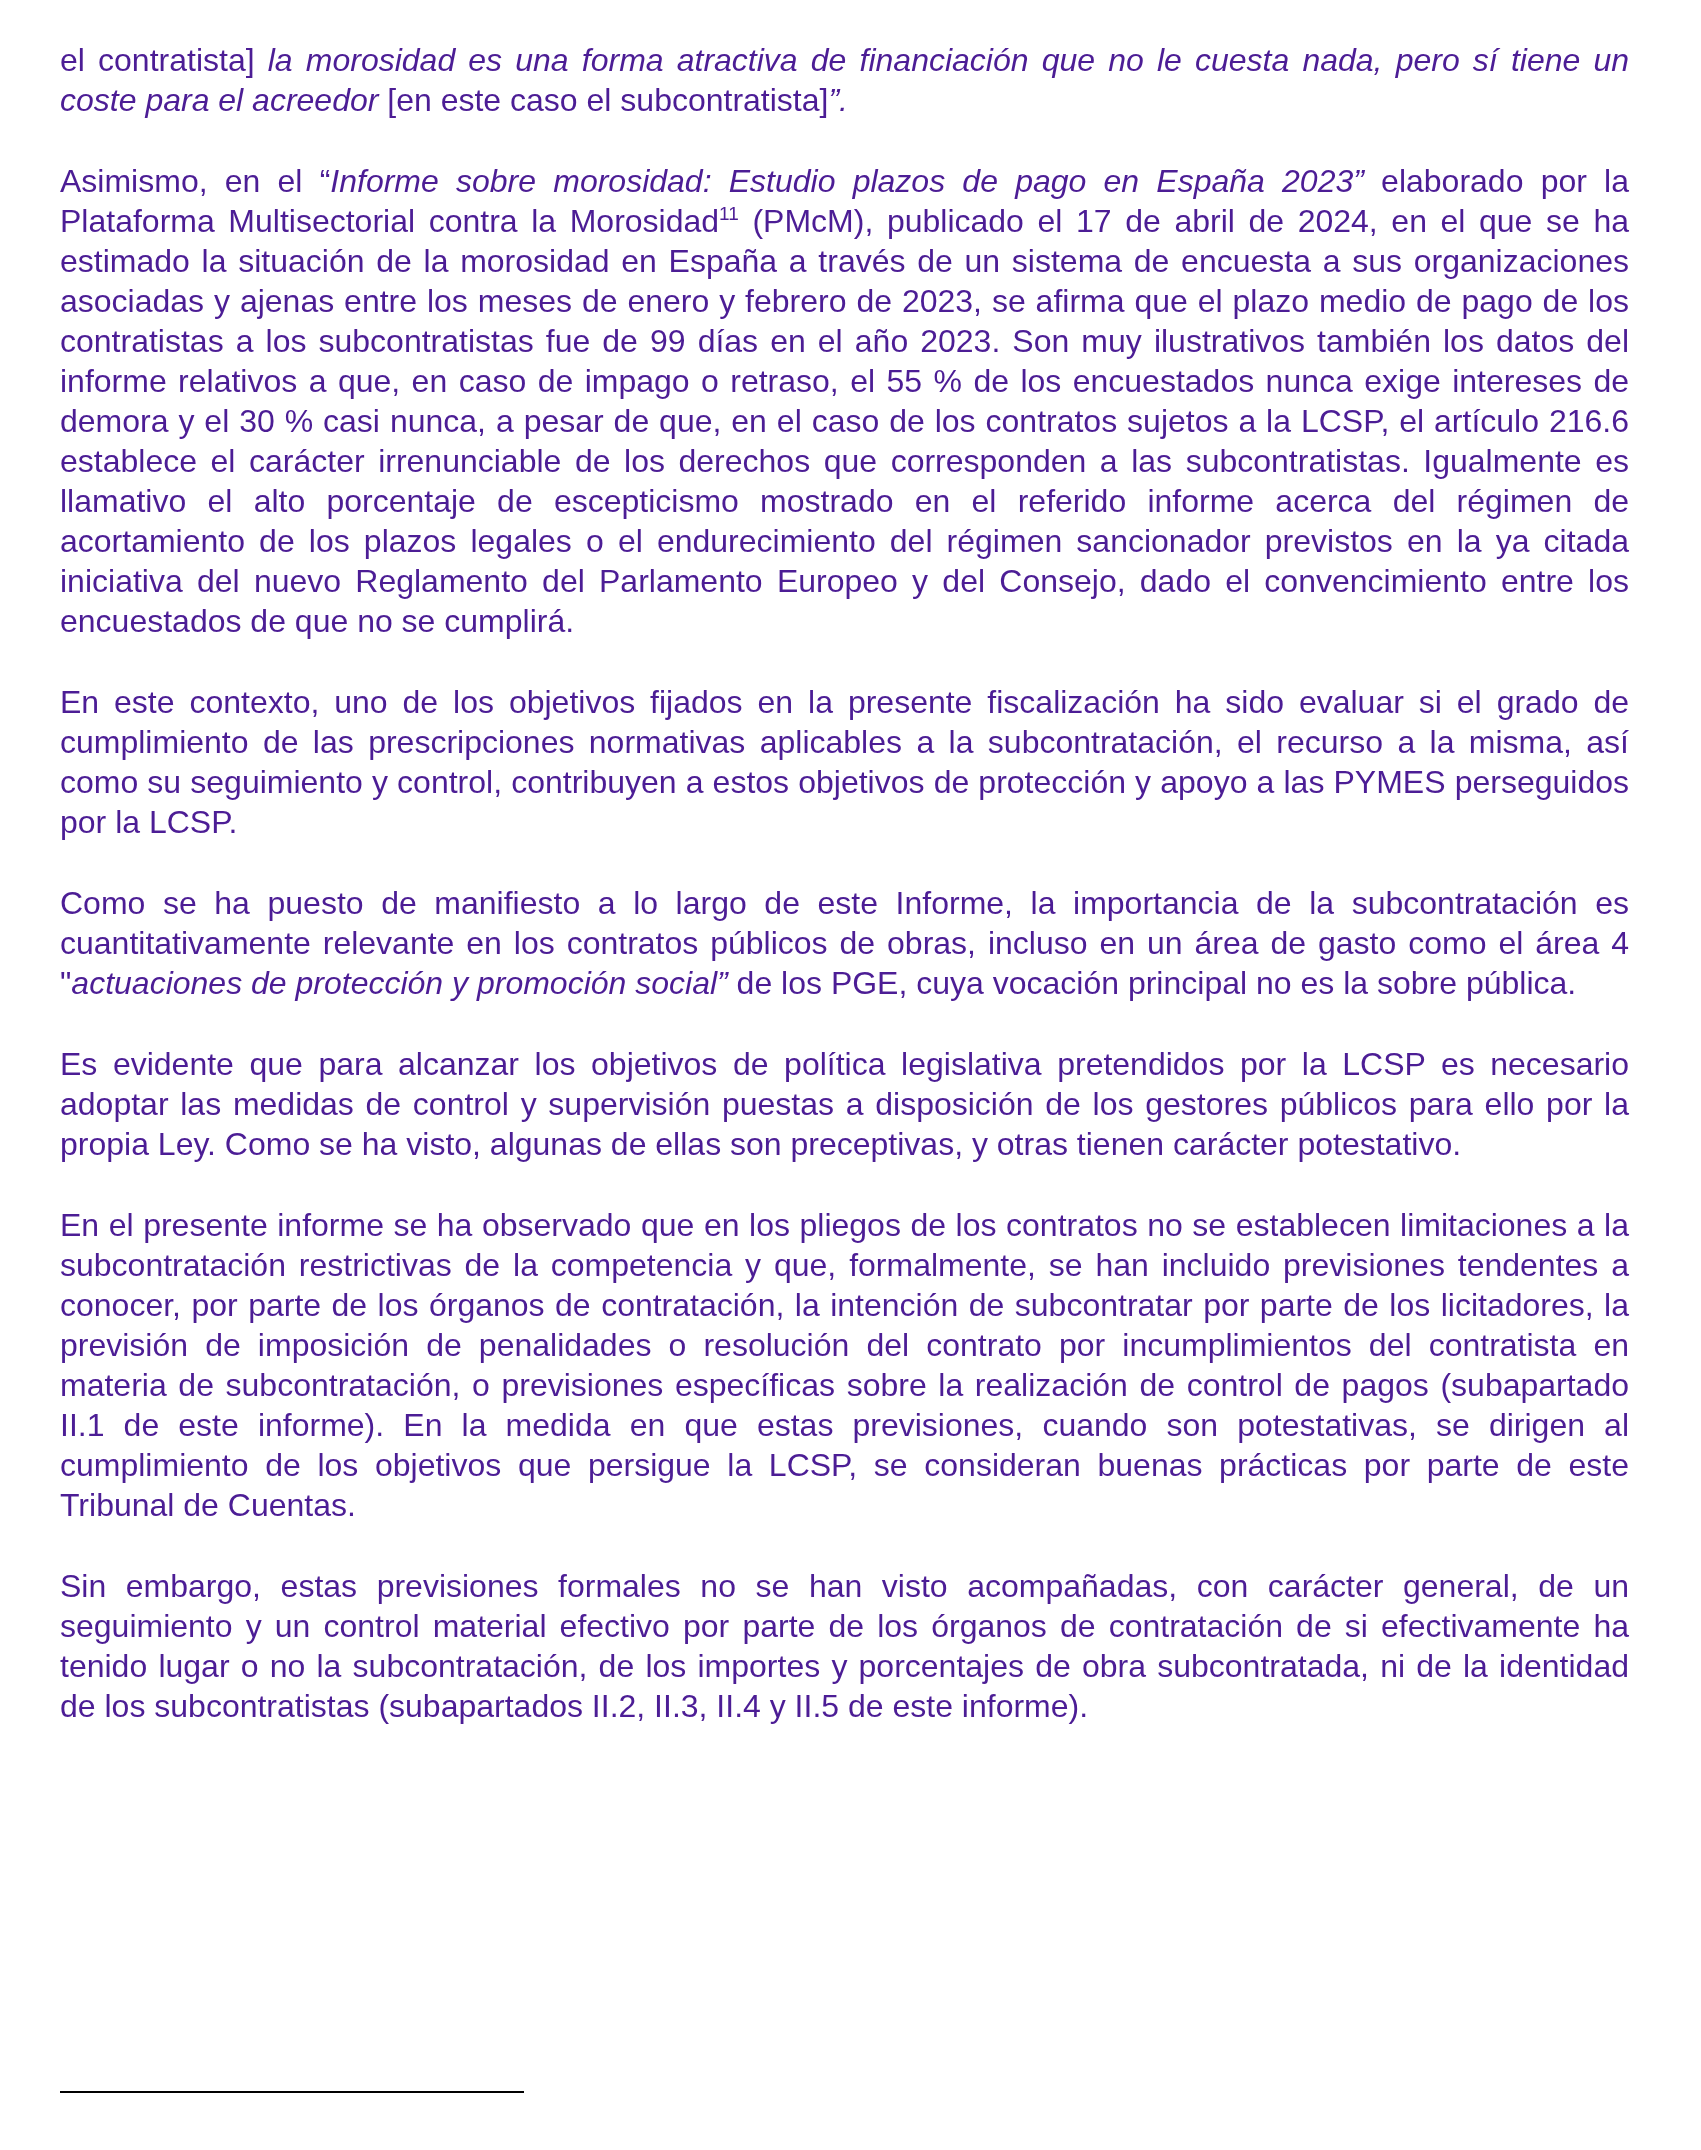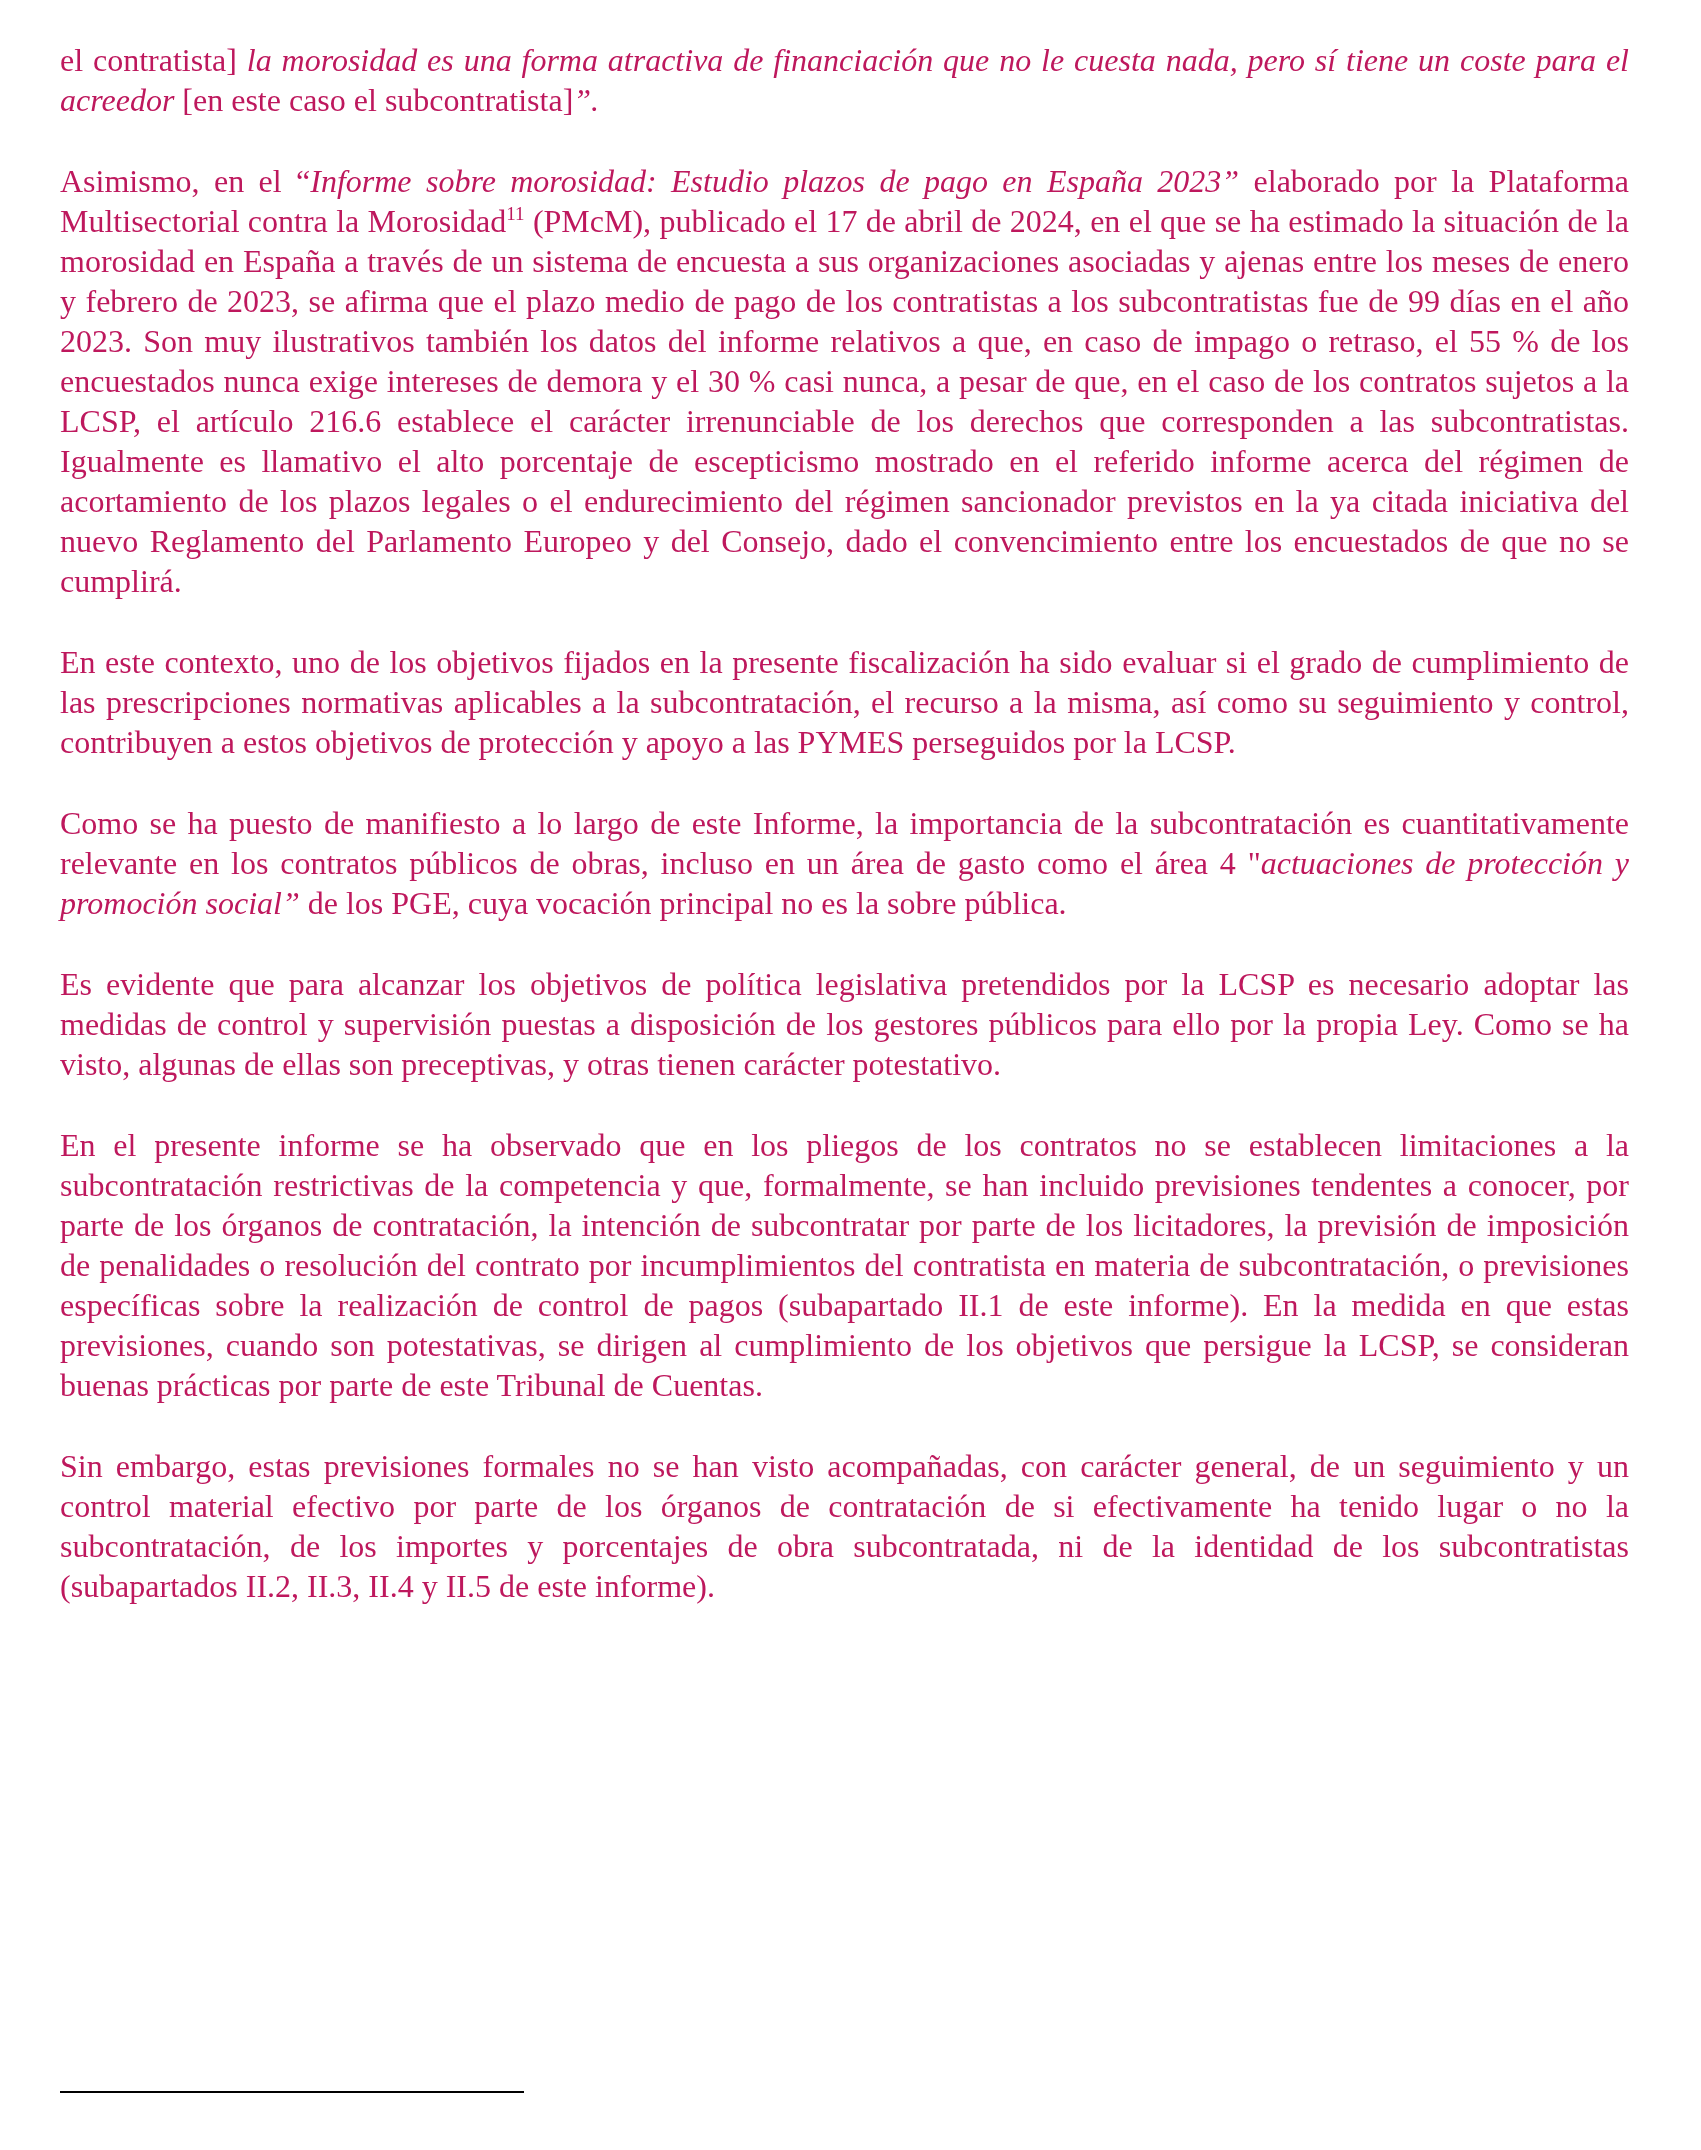--- a/index.html
+++ b/index.html
@@ -1,20 +1,20 @@
 <!DOCTYPE html>
 <html style="font-size:12.8px"><head>
 <meta charset="utf-8">
 <style>
   html, body { margin: 0; padding: 0; background: #ffffff; }
   body { width: 1702px; height: 2151px; position: relative; overflow: hidden; }
   .page {
     position: absolute; left: 60px; top: 40px; width: 1569px;
-    font-family: Liberation Serif, serif;
-    font-size: 32px; line-height: 40px; color: #be185d;
+    font-family: Liberation Sans, sans-serif;
+    font-size: 32px; line-height: 40px; color: #4c1d95;
     text-align: justify;
   }
   .page p { margin: 0 0 41px 0; }
   em { font-style: italic; }
   sup { font-size: 19px; line-height: 0; vertical-align: super; }
   .fn-rule { position: absolute; left: 60px; top: 2091px; width: 464px; height: 2.4px; background: #000; }
   .footnote {
     position: absolute; left: 60px; top: 2117px; width: 1569px;
     font-family: "Liberation Sans", sans-serif; font-size: 27px; line-height: 32px; color: #404040; margin-top: 46px;
   }

